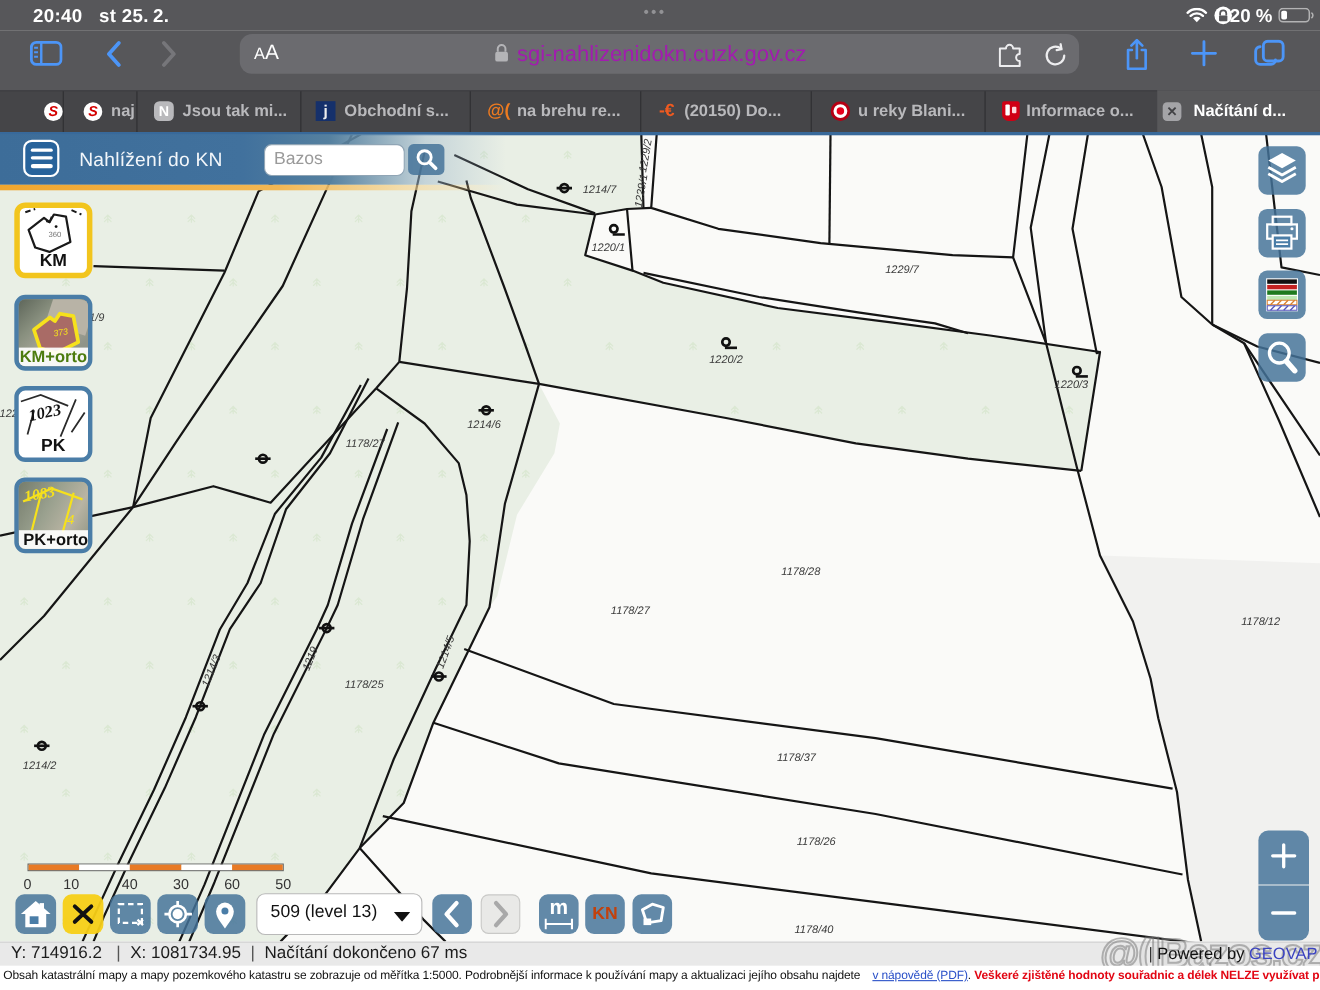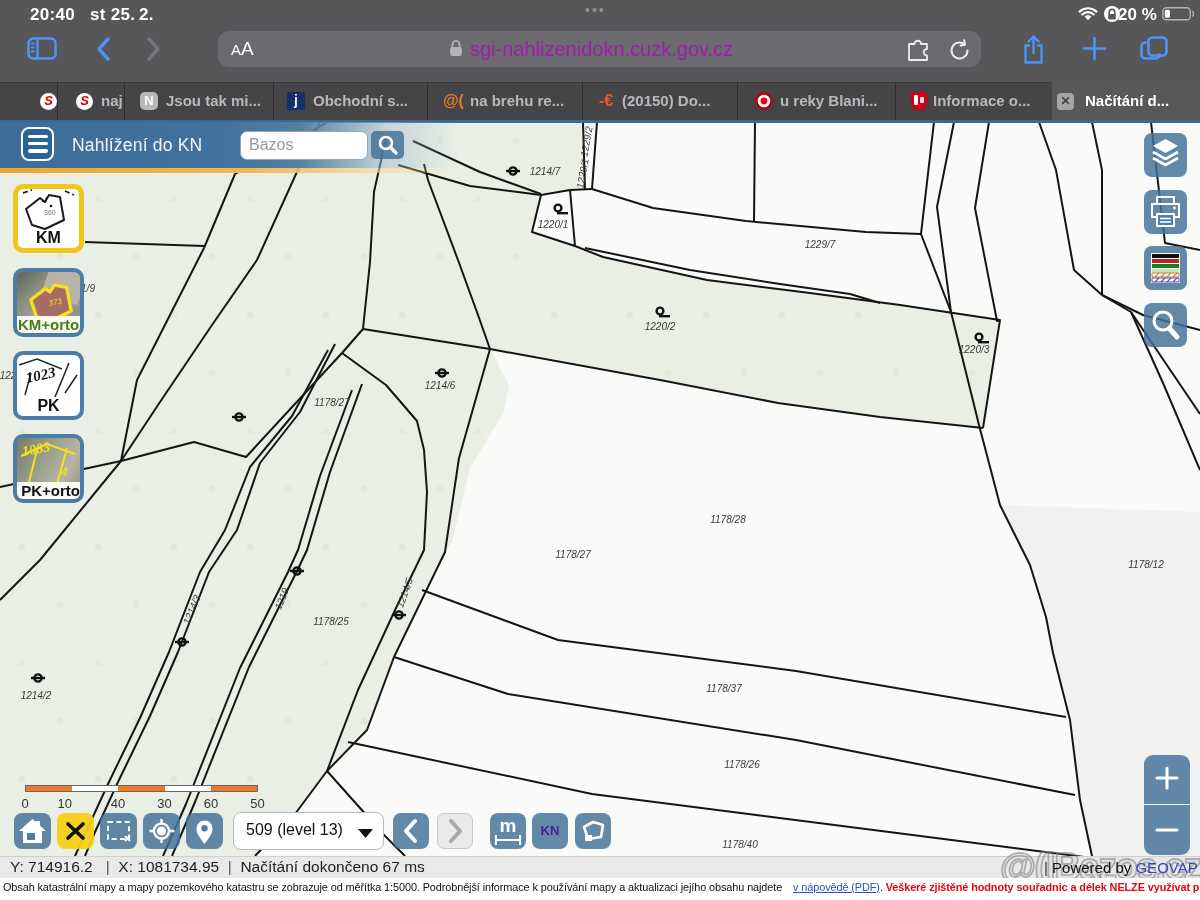--- a/index.html
+++ b/index.html
@@ -407,21 +407,21 @@
 <div class="abs" style="left:437px;top:813px;width:36px;height:36px;background:#e9e9e7;border:1px solid #c9c9c7;border-radius:7px">
 <svg width="34" height="34" viewBox="0 0 34 34">
       <path d="M13 7 L22 17 L13 27" stroke="#a9a9a9" stroke-width="4" fill="none" stroke-linecap="round" stroke-linejoin="round"></path>
     </svg></div>
 <div class="btn" style="left:490px;top:813px;width:36px;height:36px">
 <div style="position:absolute;left:0;top:2px;width:100%;text-align:center;color:#fff;font-weight:bold;font-size:19px">m</div>
 <svg style="position:absolute;left:5px;top:22px" width="26" height="10" viewBox="0 0 26 10">
 <path d="M1 0 v10 M25 0 v10 M1 5 h24" stroke="#fff" stroke-width="2"></path>
     </svg>
   </div>
-<div class="btn" style="left:532px;top:813px;width:36px;height:36px;color:#4c1d95;font-weight:bold;font-size:13px;text-align:center;line-height:36px">KN</div>
+<div class="btn" style="left:532px;top:813px;width:36px;height:36px;color:#c2410c;font-weight:bold;font-size:16px;text-align:center;line-height:36px">KN</div>
 <div class="btn" style="left:575px;top:813px;width:36px;height:36px">
 <svg width="36" height="36" viewBox="0 0 36 36">
 <path d="M9 14 L18 9 L28 12 L26 24 L13 26 Z" stroke="#fff" stroke-width="2.6" fill="none" stroke-linejoin="round"></path>
 <rect x="10" y="22" width="7" height="6" fill="#fff"></rect>
 </svg></div>
 <div class="btn" style="left:1144px;top:755px;width:46px;height:49px;border-radius:9px 9px 0 0">
 <svg width="46" height="49" viewBox="0 0 46 49">
       <path d="M23 13 v20 M13 23 h20" stroke="#fff" stroke-width="3" stroke-linecap="round"></path>
     </svg></div>
 <div class="btn" style="left:1144px;top:805px;width:46px;height:50px;border-radius:0 0 9px 9px">

